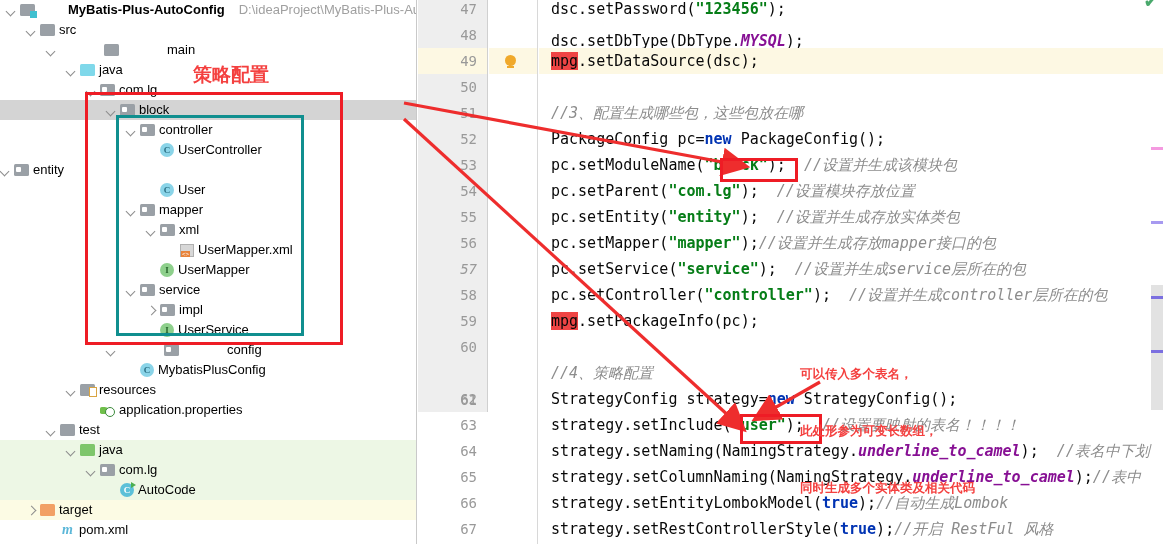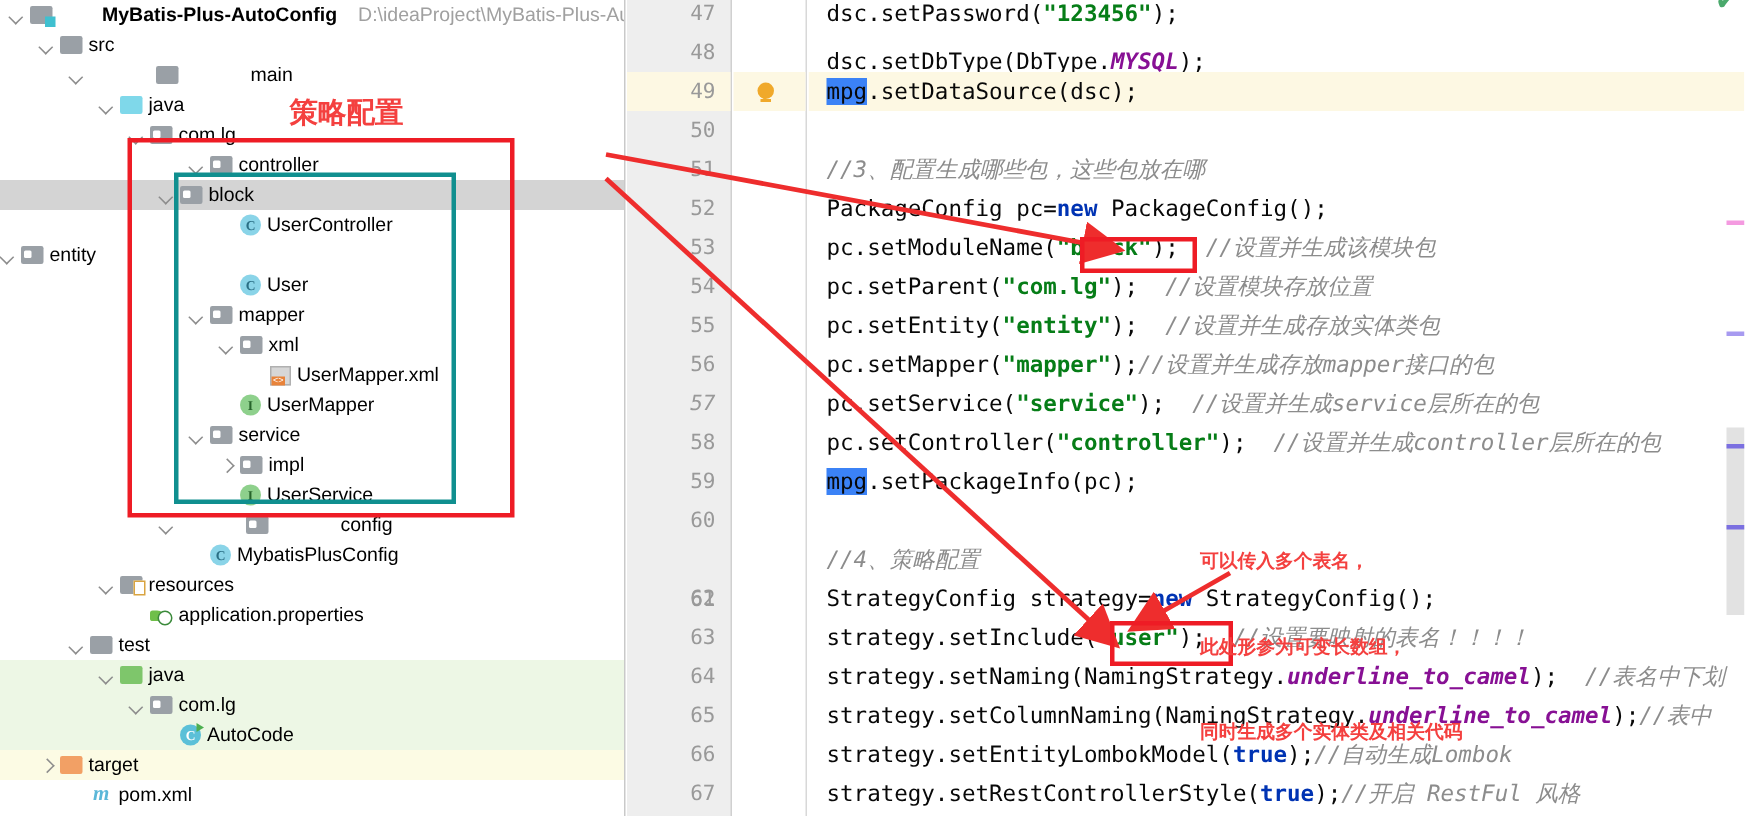--- a/index.html
+++ b/index.html
@@ -89,21 +89,21 @@
   .tlabel { padding-right:6px; }
   .tpath { color:#a0a0a0; margin-left:8px; font-size:13px; }
   .bold { font-weight:bold;padding-left:29px; }
 
   
   #editor {
     position:absolute; left:418px; top:0; width:745px; height:544px;
     background:#ffffff; overflow:hidden;
   }
   #gutter {
-    position:absolute; left:0; top:0; width:70px; height:544px;
+    position:absolute; left:0; top:0; width:70px; height:412px;
     background:#eeeeee; border-right:1px solid #d0d0d0;
   }
   #iconbar {
     position:absolute; left:71px; top:0; width:49px; height:544px;
     background:#ffffff; border-right:1px solid #d8d8d8;
   }
   #codearea {
     position:absolute; left:121px; top:0; right:0; height:544px;
     overflow:hidden;
   }
@@ -115,21 +115,21 @@
   .codeline {
     position:absolute; left:12px; height:26px; line-height:26px;
     white-space:pre; font-family:"DejaVu Sans Mono", monospace; font-size:15px;
     color:#080808;
   }
   .hl-row { position:absolute; left:0; right:0; height:26px; background:#fdf8e3; }
   .kw  { color:#0033b3; font-weight:bold; }
   .str { color:#067d17; font-weight:bold; }
   .cmt { color:#8c8c8c; font-style:italic; }
   .sfield { color:#871094; font-style:italic; font-weight:bold; }
-  .ident-hl { background:#3b82f6; }
+  .ident-hl { background:#ef4444; }
   .bulb {
     position:absolute; width:11px; height:11px; border-radius:50%;
     background:#f0a92b;
   }
   .bulb::after {
     content:""; position:absolute; left:2px; top:11px; width:7px; height:1.5px; background:#f0a92b;
   }
 
   
   #markbar { position:absolute; right:0; top:0; width:12px; height:544px; }
@@ -177,29 +177,29 @@
         <div class="trow" style="padding-left: 66px;">
           <span class="arrow down"></span>
           <span class="ico f-src"></span>
           <span class="tlabel">java</span>
         </div>
         <div class="trow" style="padding-left: 86px;">
           <span class="arrow down"></span>
           <span class="ico f-pkg"></span>
           <span class="tlabel">com.lg</span>
         </div>
+        <div class="trow sel" style="padding-left: 106px;">
+          <span class="arrow down"></span>
+          <span class="ico f-pkg"></span>
+          <span class="tlabel">block</span>
+        </div>
         <div class="trow" style="padding-left: 126px;">
           <span class="arrow down"></span>
           <span class="ico f-pkg"></span>
           <span class="tlabel">controller</span>
-        </div>
-        <div class="trow sel" style="padding-left: 106px;">
-          <span class="arrow down"></span>
-          <span class="ico f-pkg"></span>
-          <span class="tlabel">block</span>
         </div>
         <div class="trow" style="padding-left: 146px;">
           <span class="arrow"></span>
           <span class="ico circ c-class">C</span>
           <span class="tlabel">UserController</span>
         </div>
         <div class="trow" style="">
           <span class="arrow down"></span>
           <span class="ico f-pkg"></span>
           <span class="tlabel">entity</span>

